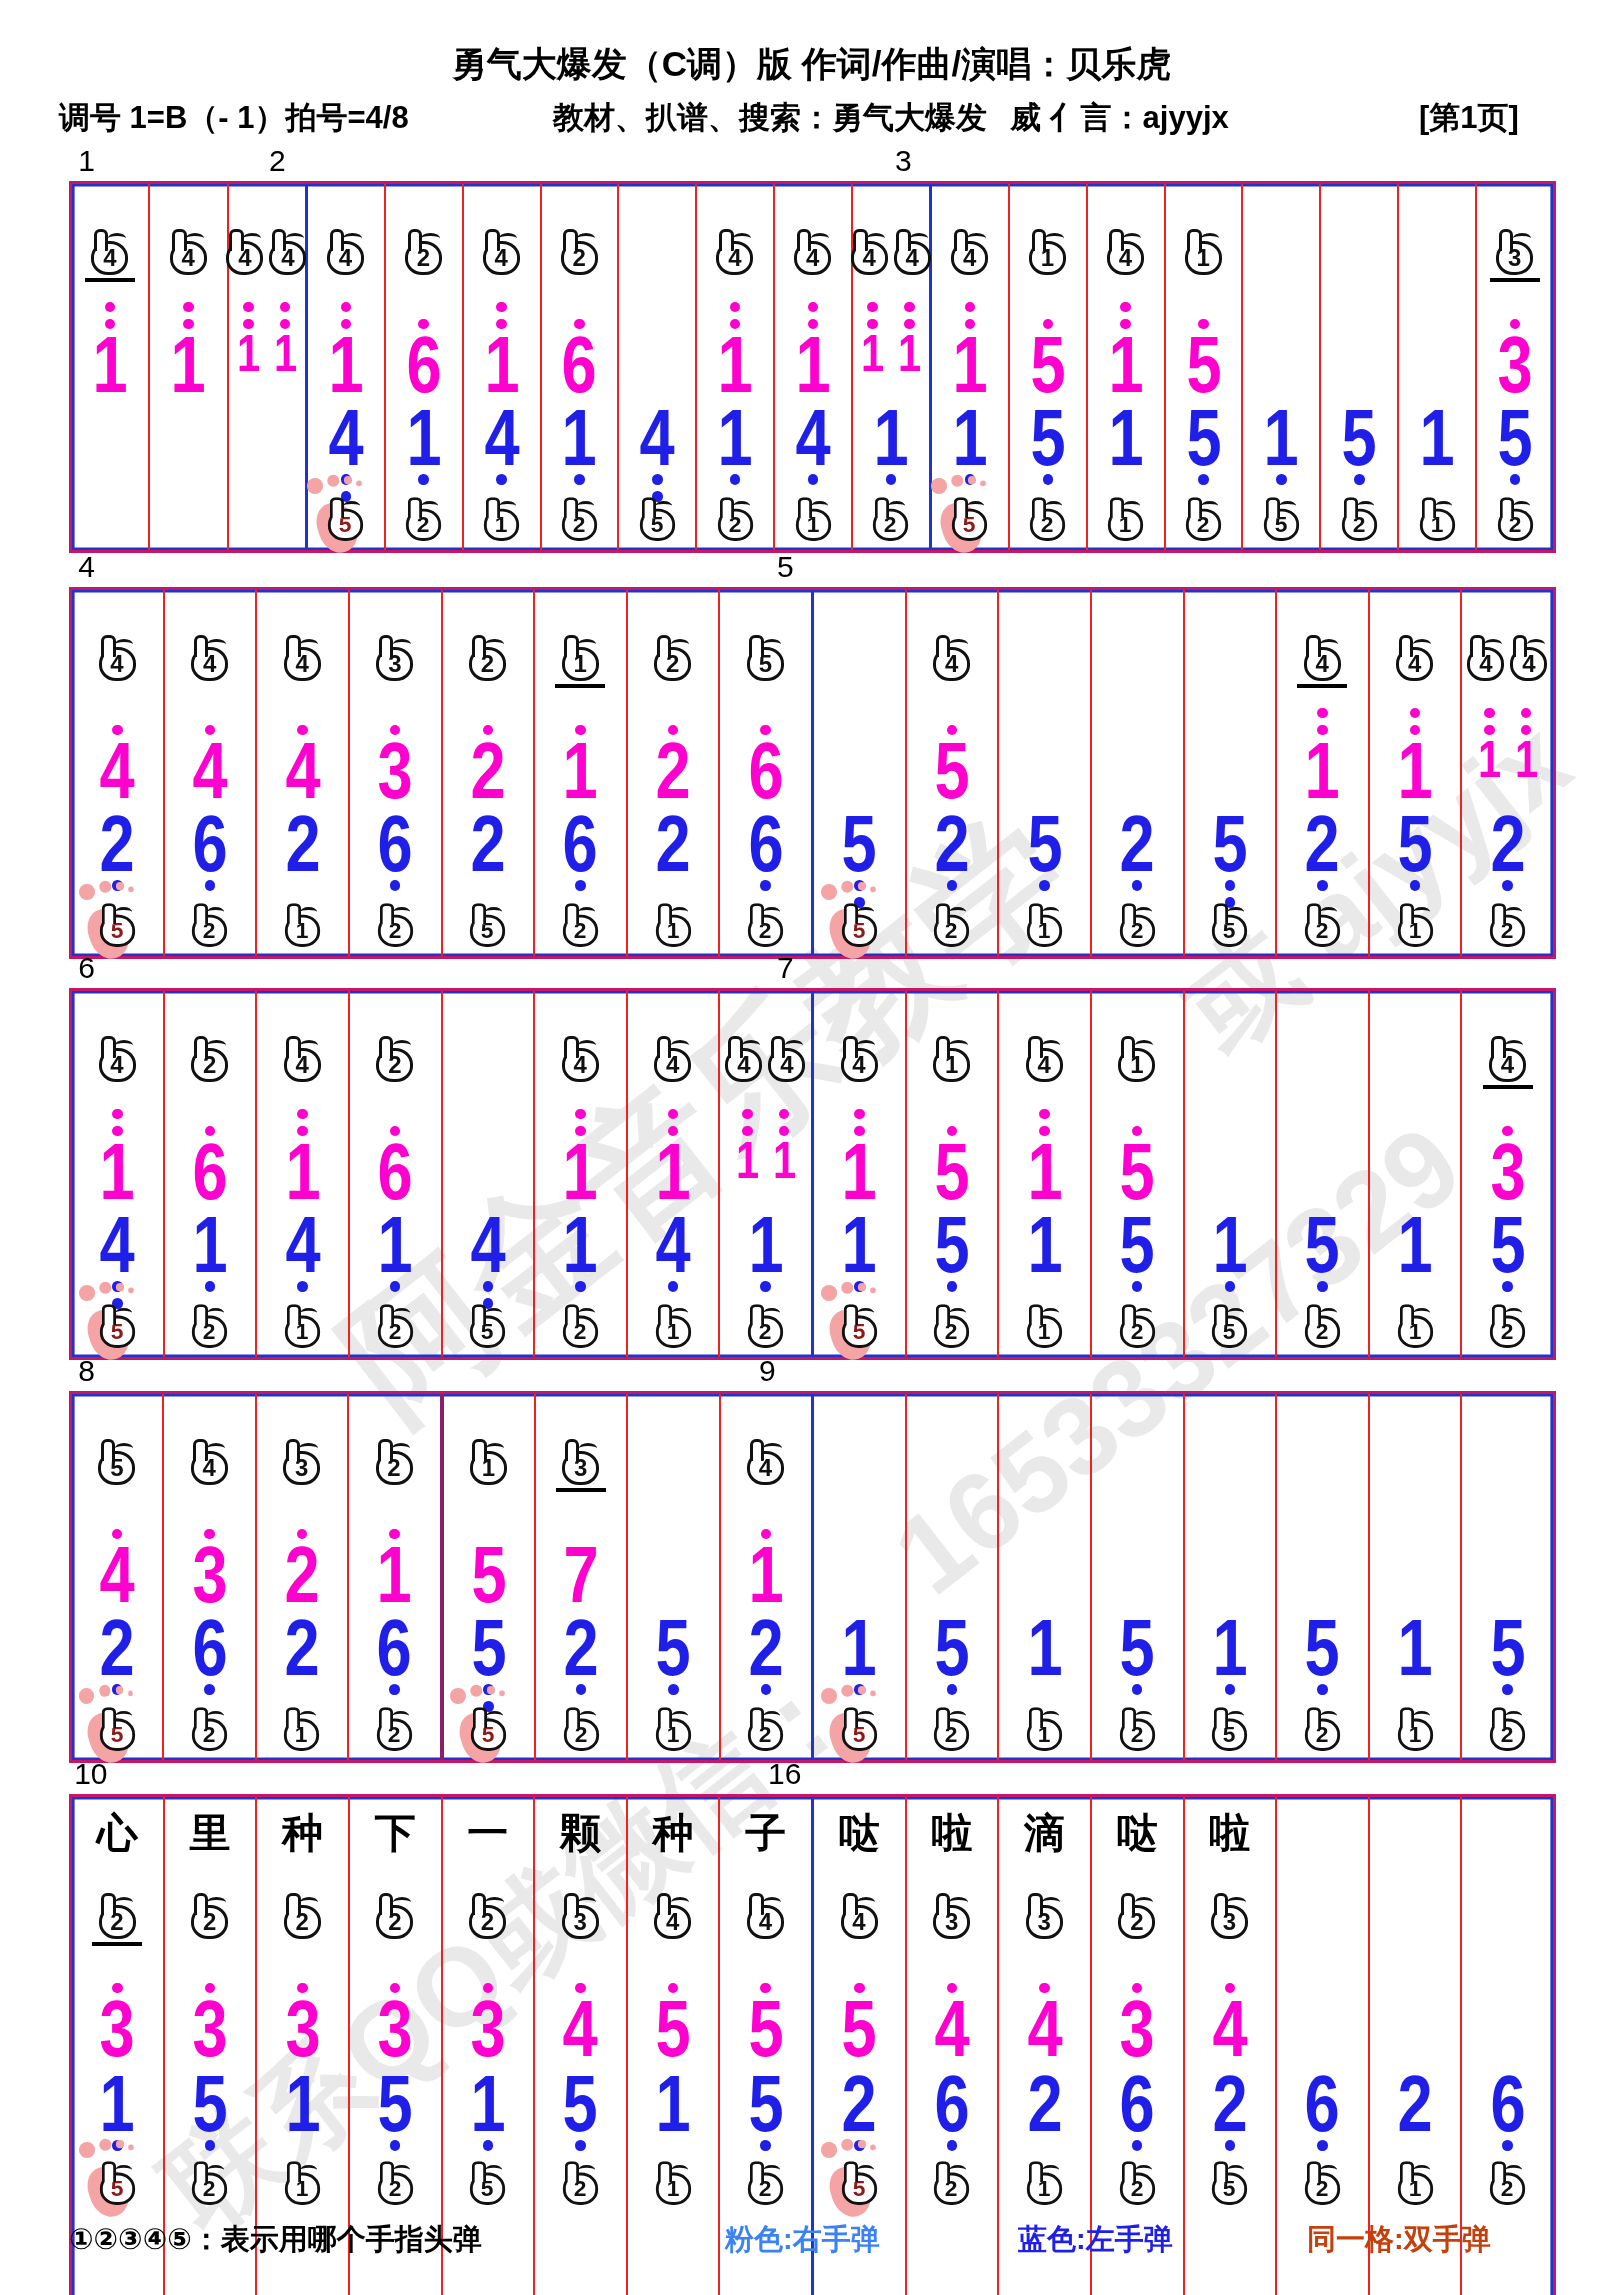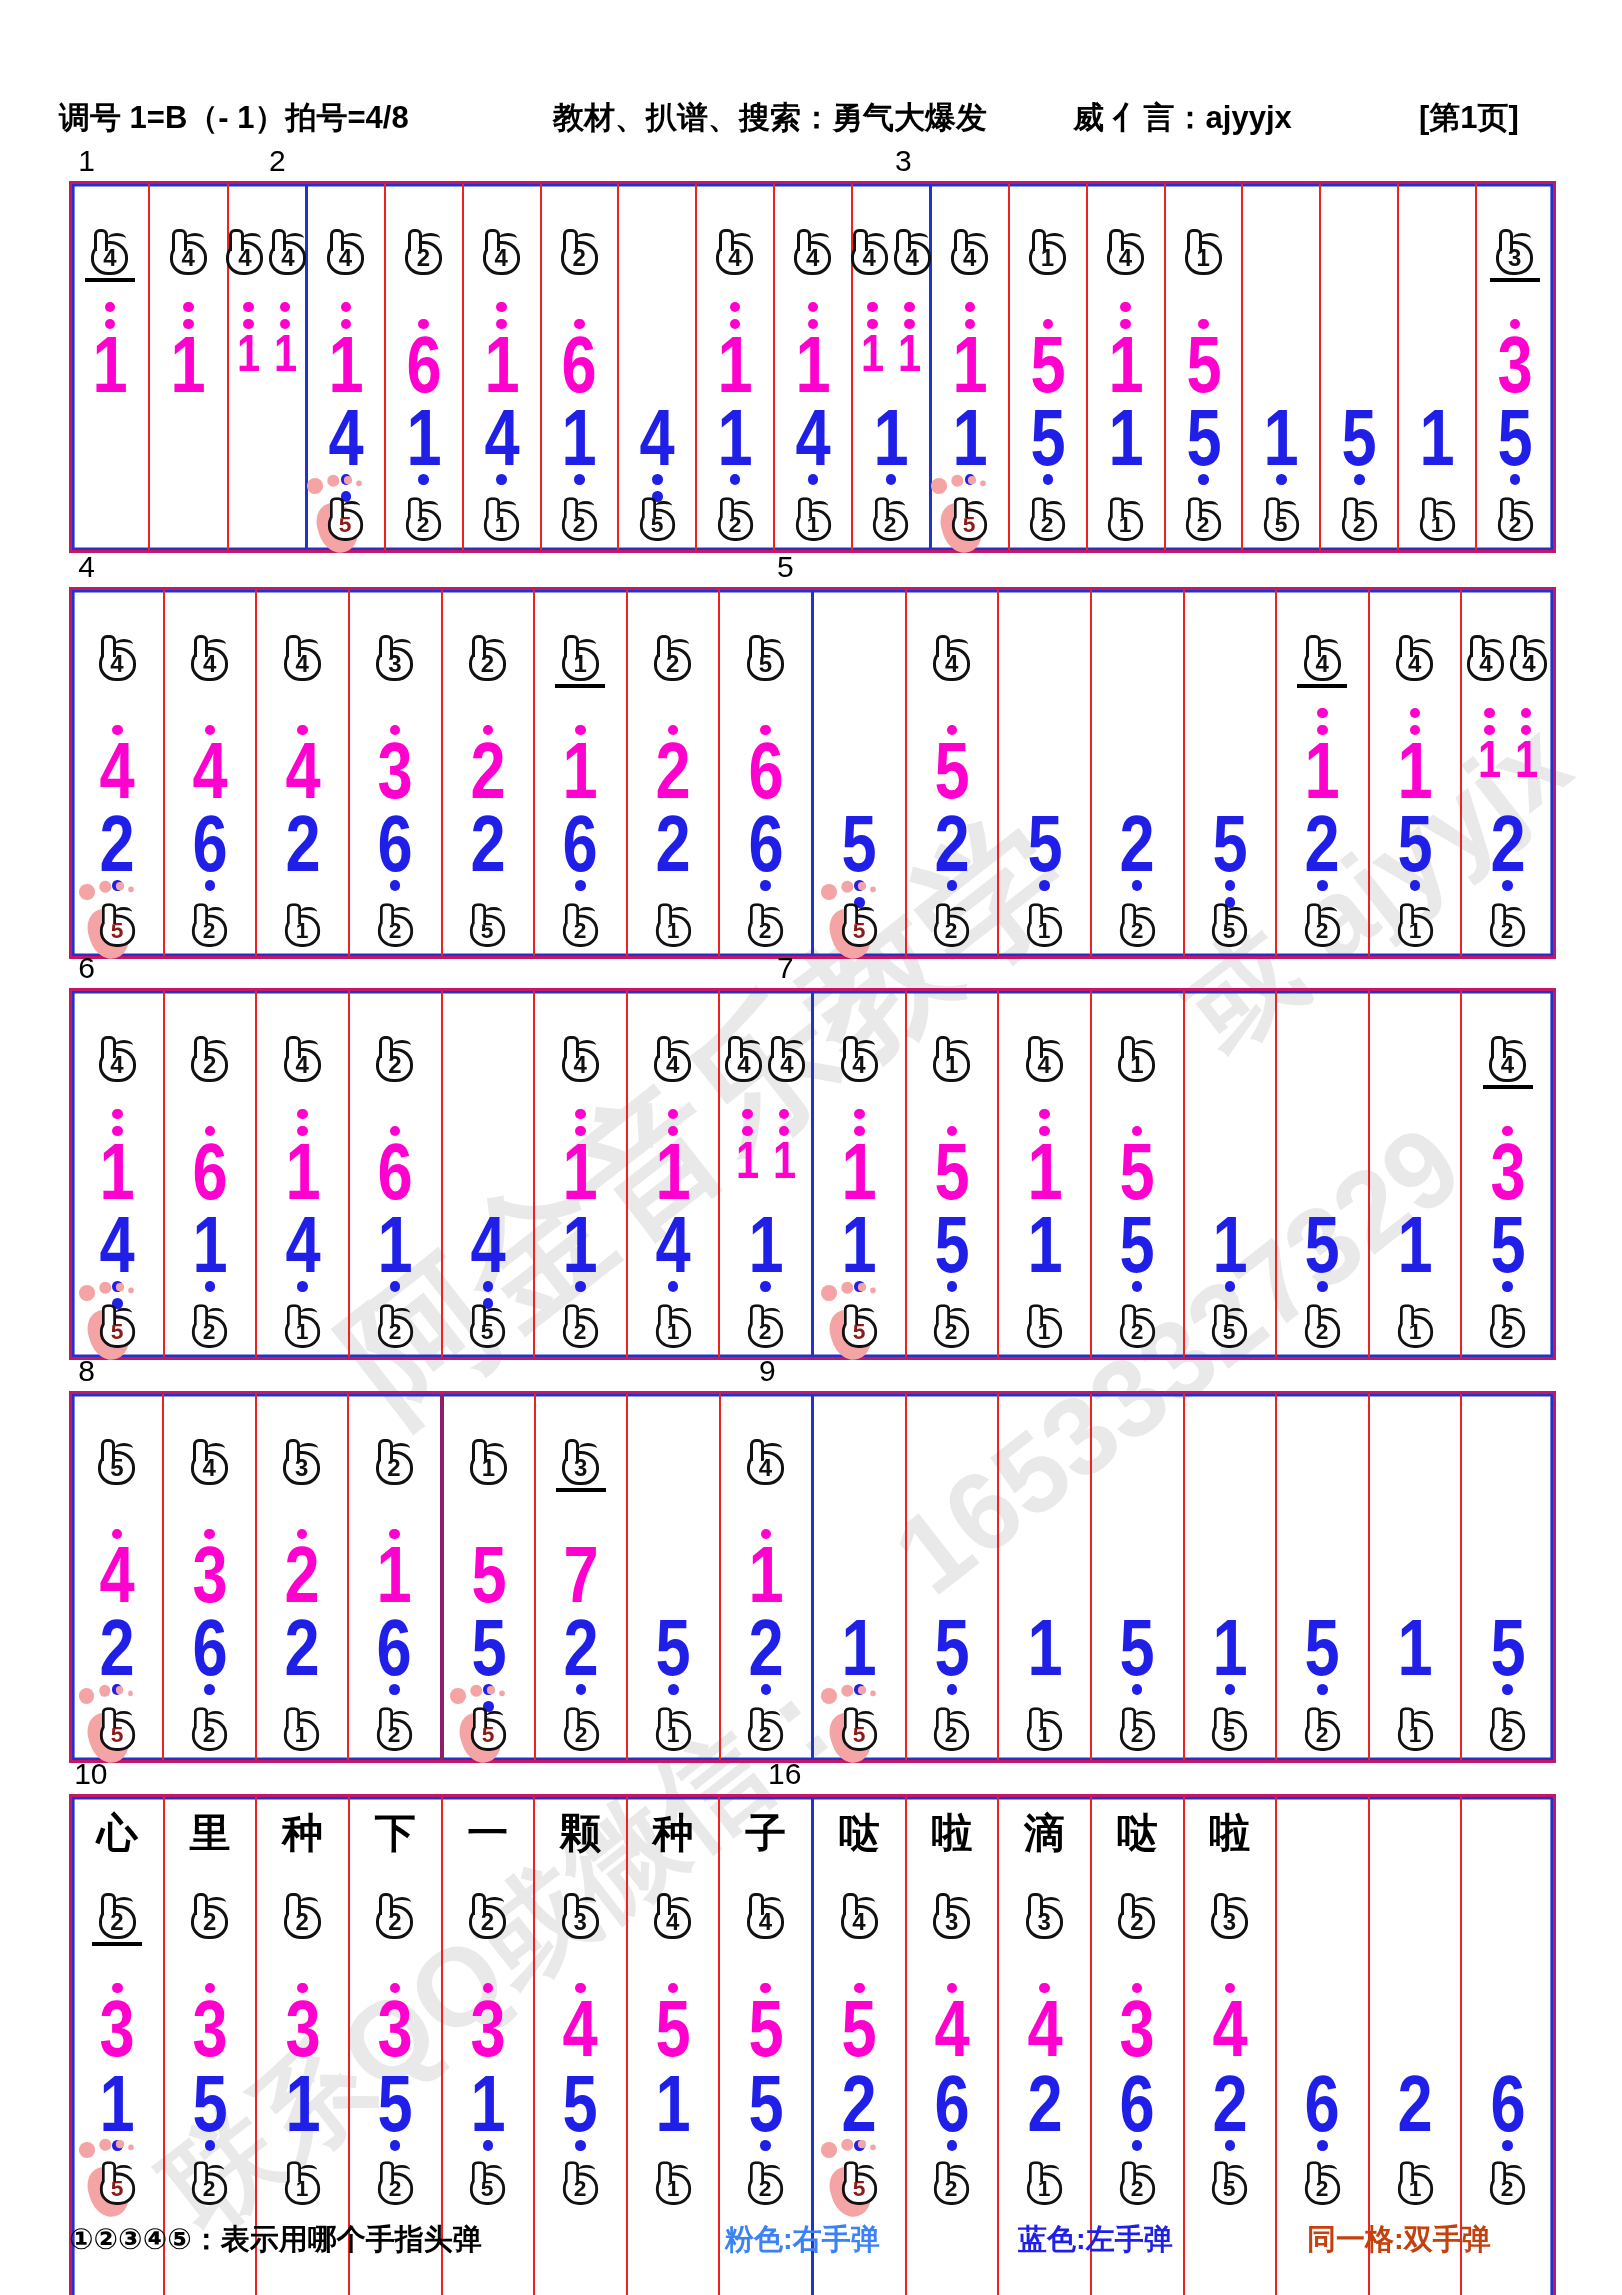--- a/index.html
+++ b/index.html
@@ -53,23 +53,24 @@
   .legend-item{position:absolute;font-size:29px;font-weight:bold;white-space:nowrap;z-index:2;}
 </style>
 </head>
 <body>
 
 <div id="page">
     <div class="watermark" style="left: 92px; top: 1871px; font-size: 111px; transform: rotate(-38deg);">联系QQ或微信：</div>
     <div class="watermark" style="left: 838px; top: 1296px; font-size: 111px; transform: rotate(-38deg);">16533327329</div>
     <div class="watermark" style="left: 1152px; top: 811px; font-size: 111px; transform: rotate(-38deg);">或 ajyyjx</div>
     <div class="watermark" style="left: 275px; top: 1021px; font-size: 144px; transform: rotate(-38deg);">阿金音乐教学</div>
+  <div class="title">勇气大爆发（C调）版 作词/作曲/演唱：贝乐虎</div>
   <div class="infoline" style="left:59px">调号 1=B（- 1）拍号=4/8</div>
   <div class="infoline" style="left:553px">教材、扒谱、搜索：勇气大爆发</div>
-  <div class="infoline" style="left:1073px">威 亻言：ajyyjx</div>
+  <div class="infoline" style="left:1010px">威 亻言：ajyyjx</div>
   <div class="infoline" style="left:1419px">[第1页]</div>
 
   <div id="systems">
       <div class="system" style="top: 181px; height: 372px;">
         <div class="mlabel" style="left: 9.2px;">1</div>
         <div class="mlabel" style="left: 200px;">2</div>
         <div class="mlabel" style="left: 826px;">3</div>
         <div class="row-box">
           <div class="measure" style="flex-grow: 3;">
             <div class="note-cell">

